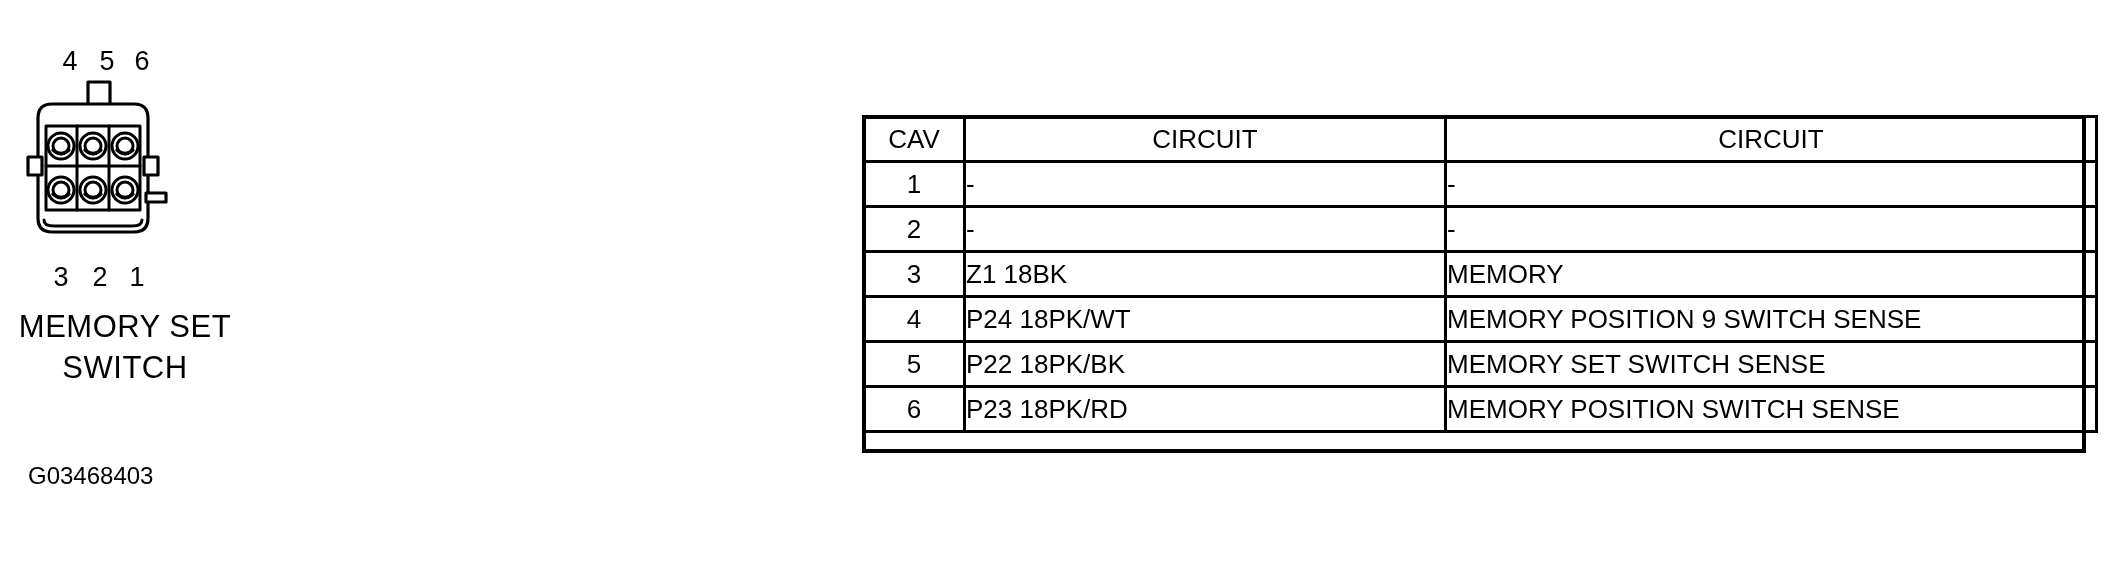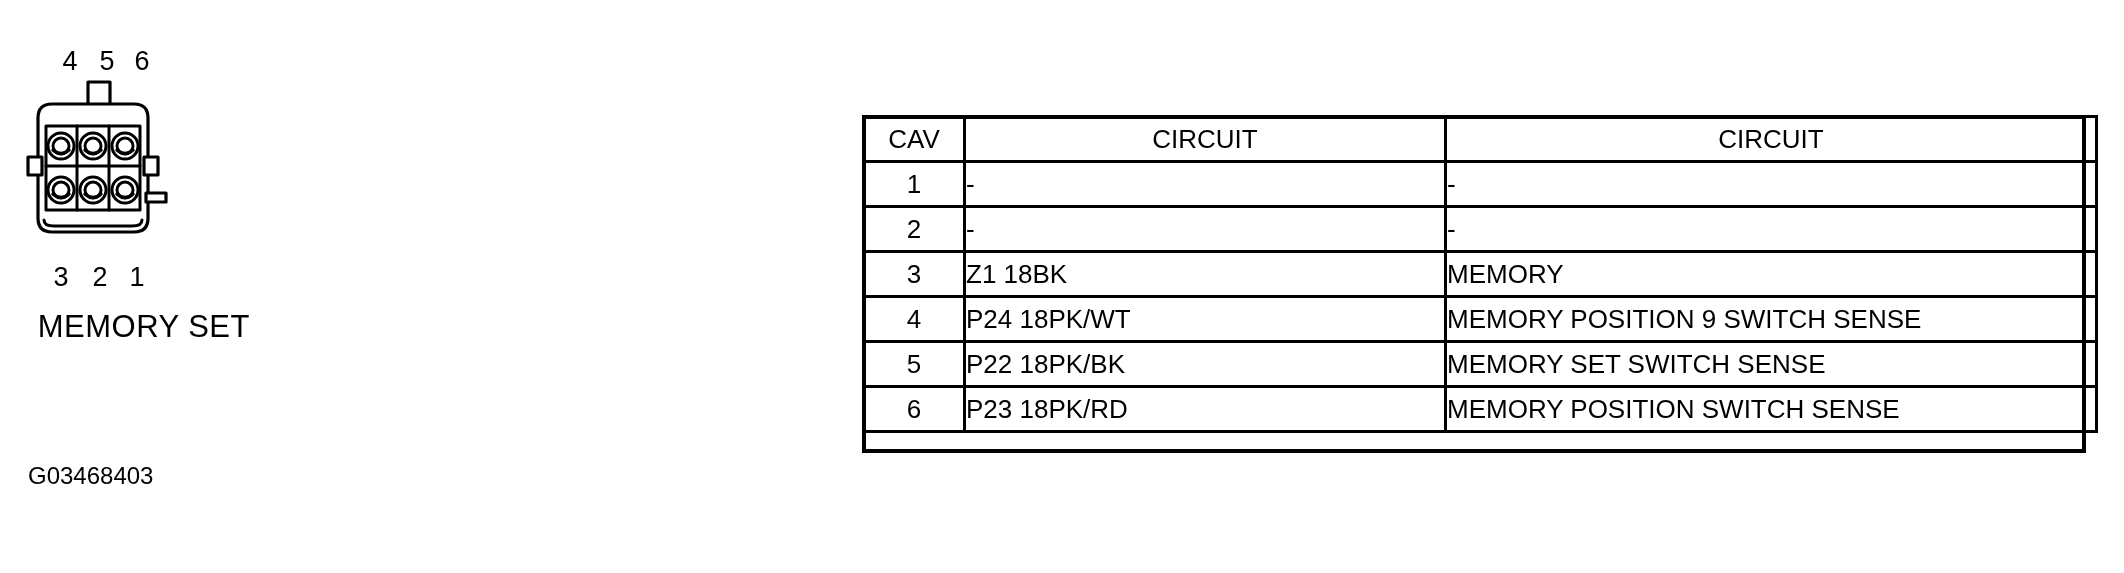--- a/index.html
+++ b/index.html
@@ -49,21 +49,21 @@
     line-height: 30px;
   }
 
   #pin-row-top { top: 6px; left: 0; }
   #pin-row-bottom { top: 222px; left: 0; }
 
   .connector-caption {
     position: absolute;
     left: 0px;
     width: 250px;
-    text-align: right;
+    text-align: center;
     font-family: "Liberation Sans", sans-serif;
     font-size: 31px;
     line-height: 40px;
     letter-spacing: 0.5px;
   }
   #caption-line-1 { top: 307px; }
   #caption-line-2 { top: 348px; }
 
   #figure-id {
     position: absolute;
@@ -185,20 +185,21 @@
     </svg>
 
     <div class="pin-number-row" id="pin-row-bottom">
       <span class="pin-number" style="left:36px;">3</span>
       <span class="pin-number" style="left:75px;">2</span>
       <span class="pin-number" style="left:112px;">1</span>
     </div>
   </div>
 
   <div class="connector-caption" id="caption-line-1">MEMORY SET</div>
+  <div class="connector-caption" id="caption-line-2">SWITCH</div>
 
   <div id="figure-id">G03468403</div>
 </div>
 
 <div id="cav-table-wrap">
   <table id="cav-table">
     <thead>
       <tr>
         <th class="col-cav">CAV</th>
         <th class="col-circ">CIRCUIT</th>

